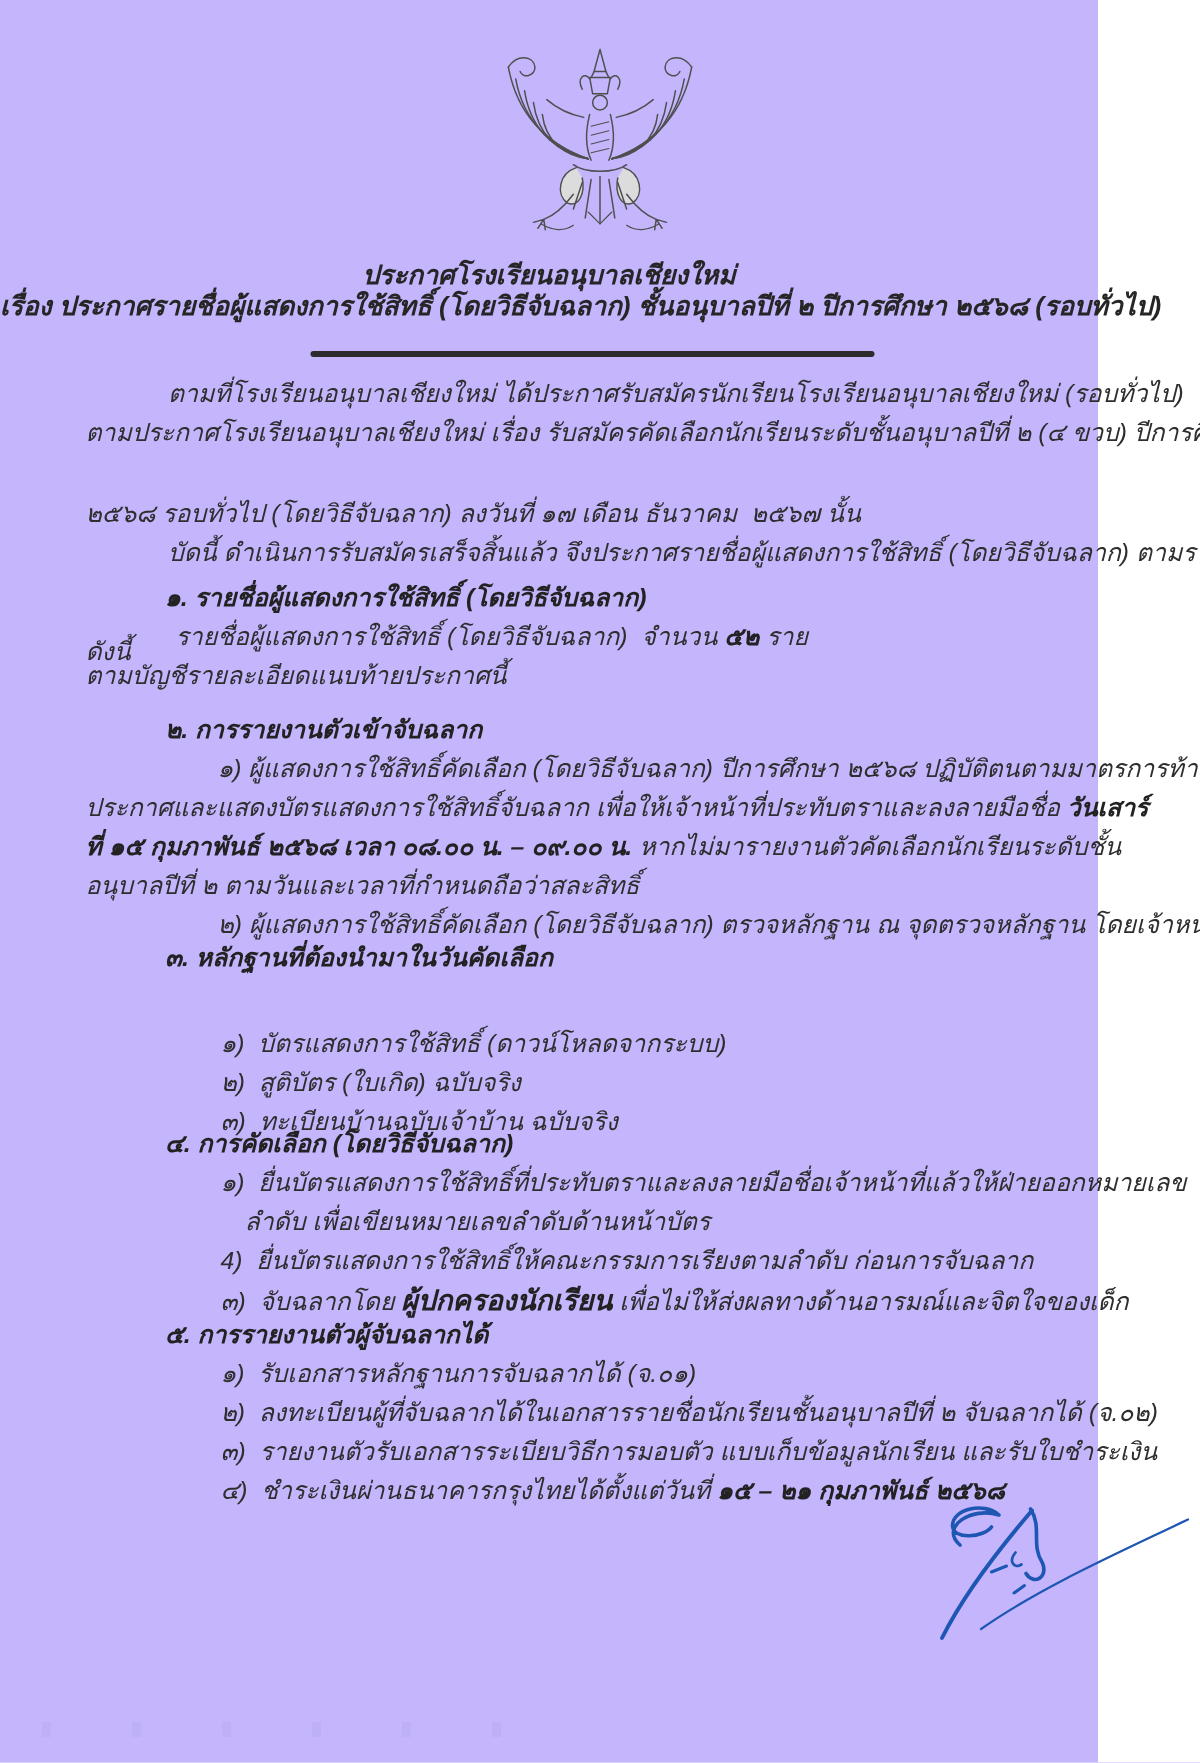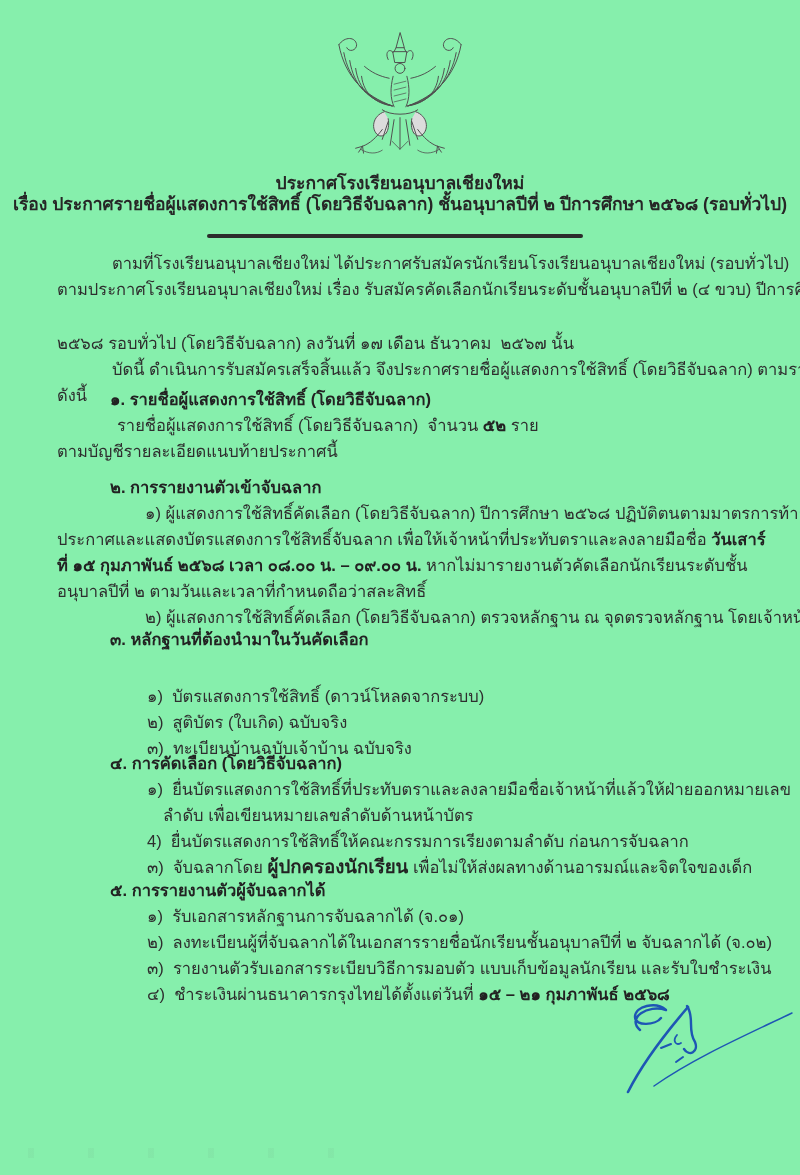--- a/index.html
+++ b/index.html
@@ -3,21 +3,21 @@
 <meta charset="utf-8">
 <style>
   html,body{margin:0;padding:0;}
   body{
     width:800px;height:1175px;
     background:#ffffff;
     font-family:"Liberation Sans","DejaVu Sans",sans-serif;
     color:#2b2b2b;
     overflow:hidden;
   }
-  .page{position:relative;width:800px;height:1175px;background:#86efac;}
+  .page{position:relative;width:732px;height:1175px;background:#c4b5fd;font-style:italic;}
   .emblem{position:absolute;left:331px;top:26px;width:138px;height:140px;color:#4f4f4f;}
   .title{position:absolute;left:0;right:0;text-align:center;font-weight:bold;
          font-size:17.5px;line-height:24px;color:#262626;white-space:pre;}
   .title-1{top:171px;}
   .title-2{top:192px;}
   .divider{position:absolute;left:207px;top:234px;width:376px;height:4px;
            background:#2c2c2c;border-radius:2px;}
   .doc-body{position:absolute;left:57px;top:0;width:693px;font-size:16.5px;}
   .section{position:absolute;left:0;right:0;}
   .section-0{top:250px;}
@@ -88,21 +88,21 @@
   <div class="title title-2">เรื่อง ประกาศรายชื่อผู้แสดงการใช้สิทธิ์ (โดยวิธีจับฉลาก) ชั้นอนุบาลปีที่ ๒ ปีการศึกษา ๒๕๖๘ (รอบทั่วไป)</div>
 
   <div class="divider"></div>
 
   <div class="doc-body" style="color: rgb(46, 46, 46);">
       <div class="section section-0">
         <div class="line" style="padding-left: 55px;"><span>ตามที่โรงเรียนอนุบาลเชียงใหม่ ได้ประกาศรับสมัครนักเรียนโรงเรียนอนุบาลเชียงใหม่ (รอบทั่วไป)</span></div>
         <div class="line" style="padding-left: 0px;"><span>ตามประกาศโรงเรียนอนุบาลเชียงใหม่ เรื่อง รับสมัครคัดเลือกนักเรียนระดับชั้นอนุบาลปีที่ ๒ (๔ ขวบ) ปีการศึกษา</span></div>
         <div class="line" style="padding-left: 0px; margin-top: 28px;"><span>๒๕๖๘ รอบทั่วไป (โดยวิธีจับฉลาก) ลงวันที่ ๑๗ เดือน ธันวาคม  ๒๕๖๗ นั้น</span></div>
         <div class="line" style="padding-left: 55px;"><span>บัดนี้ ดำเนินการรับสมัครเสร็จสิ้นแล้ว จึงประกาศรายชื่อผู้แสดงการใช้สิทธิ์ (โดยวิธีจับฉลาก) ตามรายละเอียด</span></div>
-        <div class="line" style="padding-left: 0px;"><span>ดังนี้</span></div>
+        <div class="line" style="padding-left: 0px; margin-top: 40px;"><span>ดังนี้</span></div>
       </div>
       <div class="section section-1">
         <div class="line heading" style="padding-left: 53px;"><span class="b">๑. รายชื่อผู้แสดงการใช้สิทธิ์ (โดยวิธีจับฉลาก)</span></div>
         <div class="line" style="padding-left: 60px;"><span>รายชื่อผู้แสดงการใช้สิทธิ์ (โดยวิธีจับฉลาก)  จำนวน </span><span class="b">๕๒</span><span> ราย</span></div>
         <div class="line" style="padding-left: 0px;"><span>ตามบัญชีรายละเอียดแนบท้ายประกาศนี้</span></div>
       </div>
       <div class="section section-2">
         <div class="line heading" style="padding-left: 53px;"><span class="b">๒. การรายงานตัวเข้าจับฉลาก</span></div>
         <div class="line" style="padding-left: 88px;"><span>๑) ผู้แสดงการใช้สิทธิ์คัดเลือก (โดยวิธีจับฉลาก) ปีการศึกษา ๒๕๖๘ ปฏิบัติตนตามมาตรการท้าย</span></div>
         <div class="line" style="padding-left: 0px;"><span>ประกาศและแสดงบัตรแสดงการใช้สิทธิ์จับฉลาก เพื่อให้เจ้าหน้าที่ประทับตราและลงลายมือชื่อ </span><span class="b">วันเสาร์</span></div>

